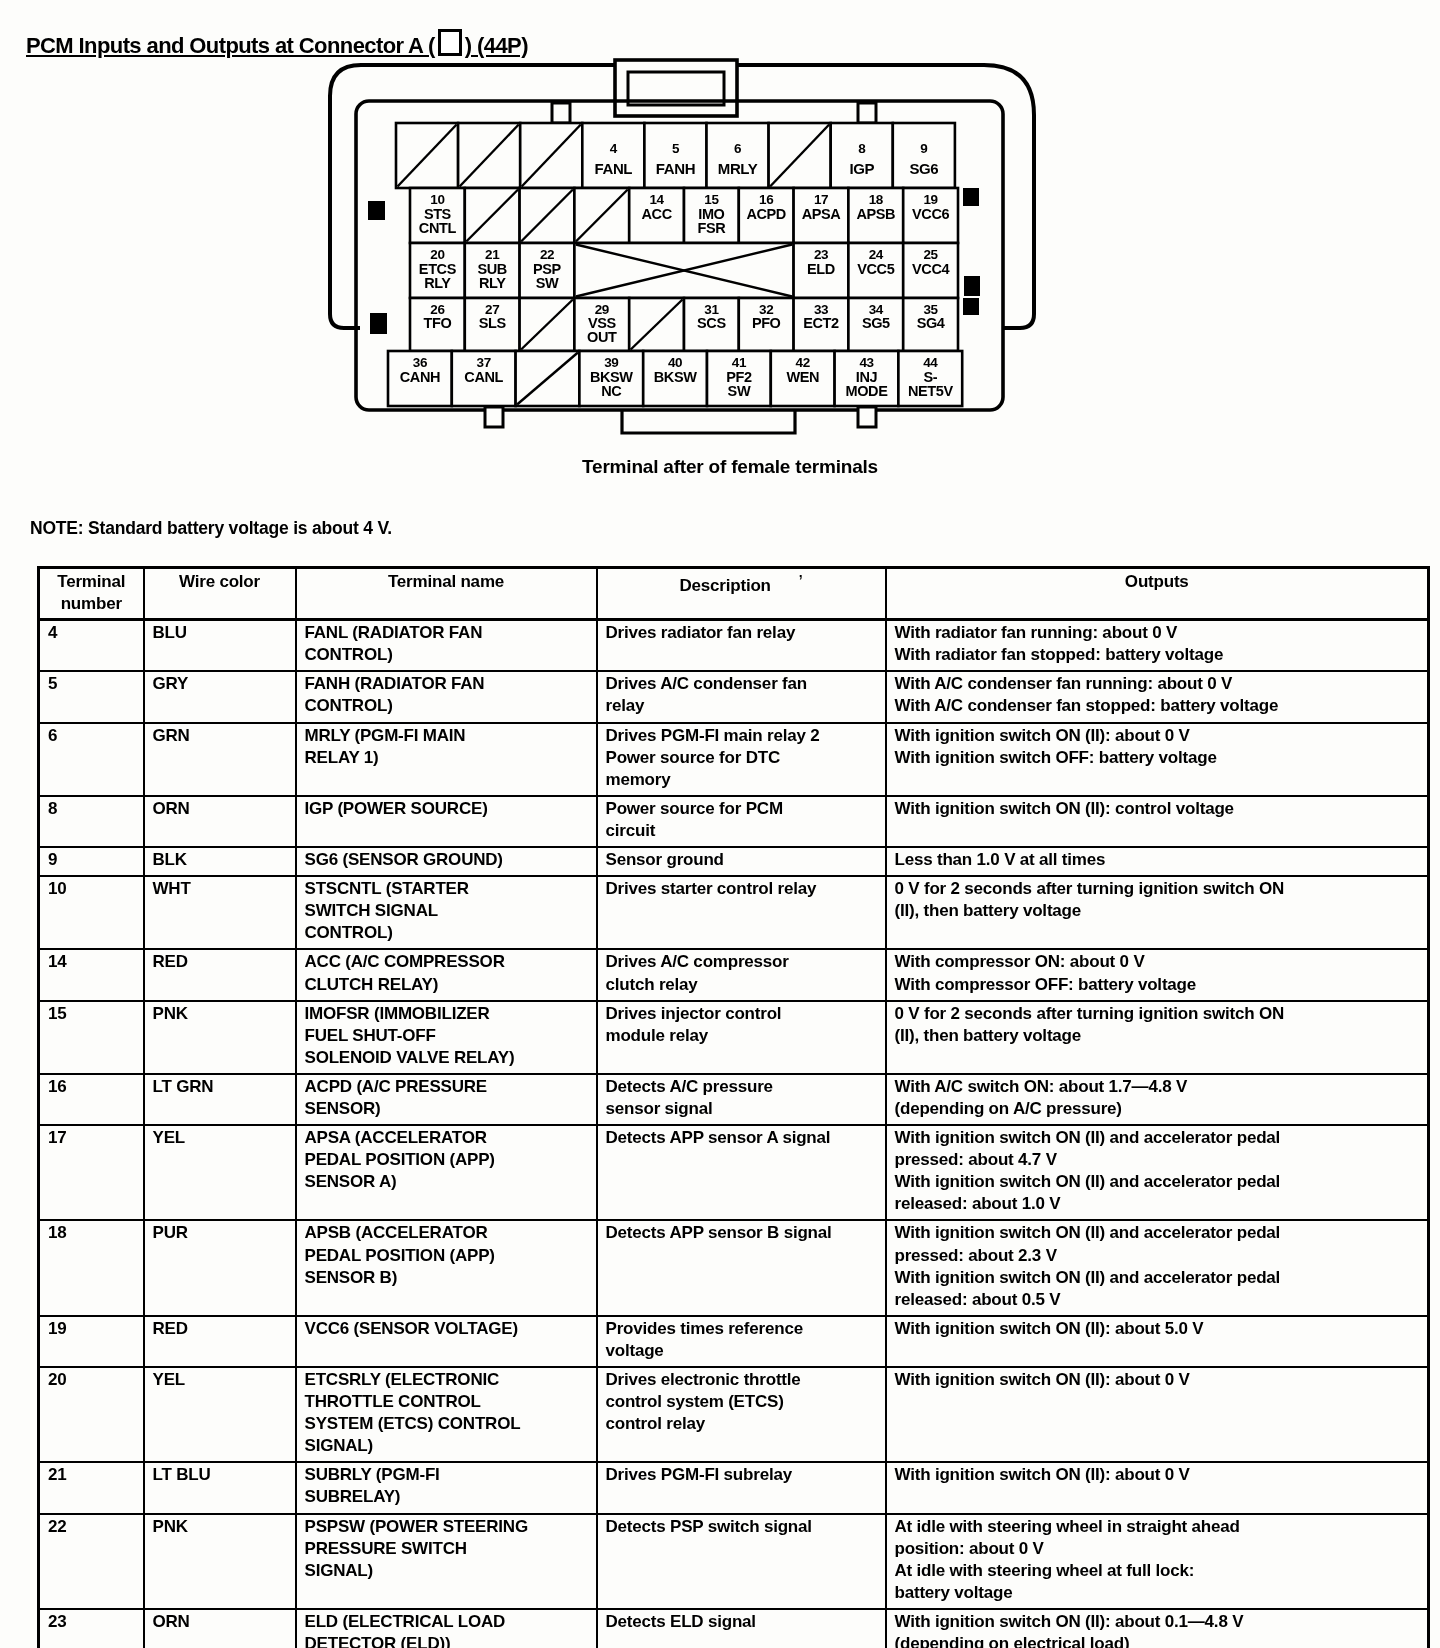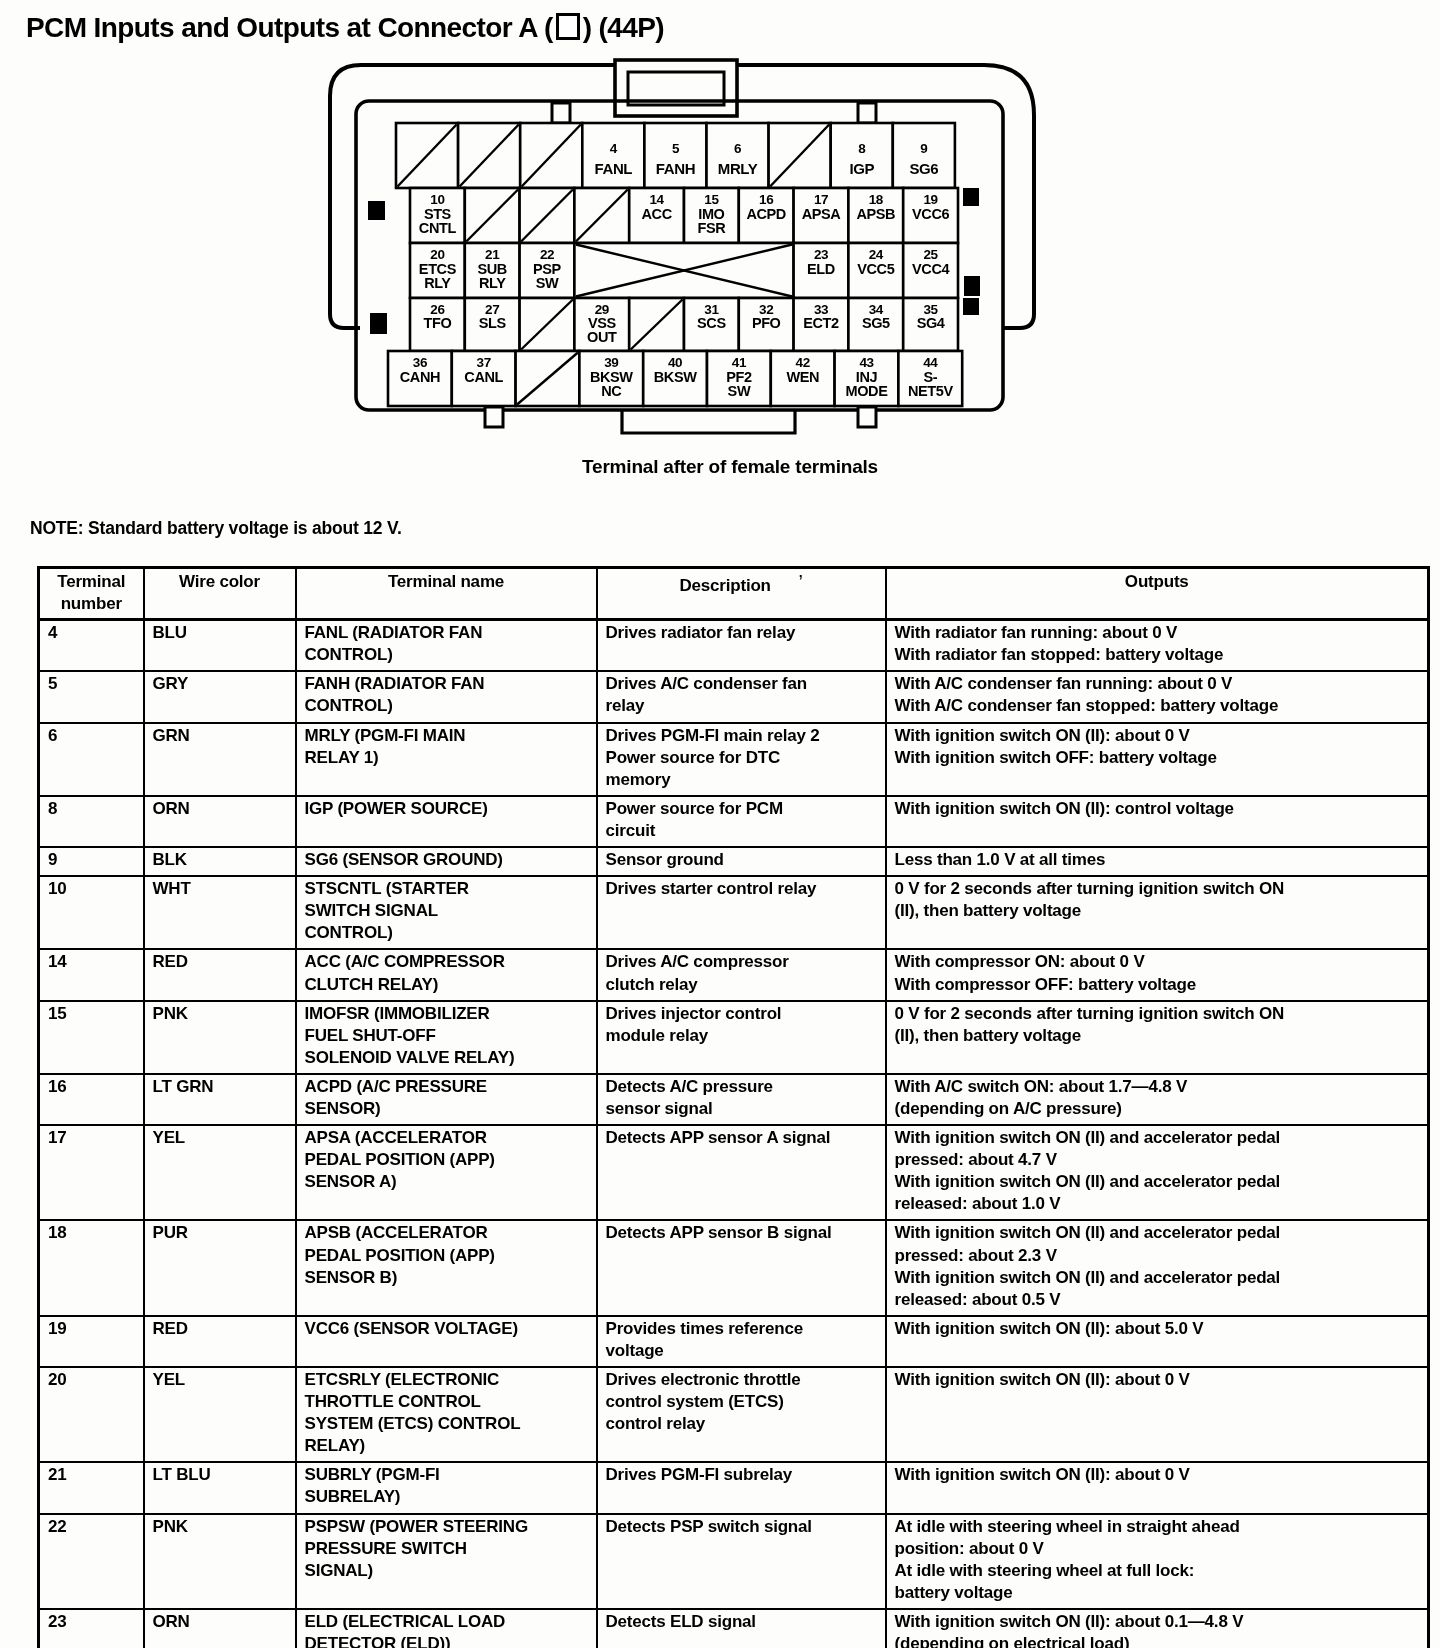--- a/index.html
+++ b/index.html
@@ -3,22 +3,22 @@
 <meta charset="utf-8">
 <style>
   html,body{margin:0;padding:0;}
   body{
     width:1440px;height:1648px;position:relative;overflow:hidden;
     background:#fdfdfb;color:#000;
     font-family:"Liberation Sans",sans-serif;
     -webkit-font-smoothing:antialiased;
   }
   .page-title{
-    position:absolute;left:26px;top:12px;
-    font-size:28px;font-weight:700;letter-spacing:-0.6px;white-space:nowrap;
+    position:absolute;left:26px;top:29px;
+    font-size:22px;font-weight:700;letter-spacing:-0.6px;white-space:nowrap;text-decoration:underline;
   }
   .title-square{
     display:inline-block;width:18px;height:21px;border:3px solid #000;
     vertical-align:-3px;margin:0 3px;background:#fff;
   }
   #connector-wrap{position:absolute;left:320px;top:56px;width:730px;height:384px;}
   .diagram-caption{
     position:absolute;left:330px;top:456px;width:800px;text-align:center;
     font-size:19px;font-weight:700;letter-spacing:-0.2px;
   }
@@ -302,21 +302,21 @@
           <text x="610.3" y="311" text-anchor="middle" font-size="13.5">44</text>
           <text x="610.3" y="326" text-anchor="middle" font-size="14.5">S-</text>
           <text x="610.3" y="340" text-anchor="middle" font-size="14.5">NET5V</text>
         </g>
       </g>
   </svg>
 </div>
 
 <div class="diagram-caption">Terminal after of female terminals</div>
 
-<div class="note-line">NOTE: Standard battery voltage is about 12 V.</div>
+<div class="note-line">NOTE: Standard battery voltage is about 4 V.</div>
 
 <table class="pcm" id="pcm-table">
   <colgroup>
     <col style="width:105px">
       <col style="width:152px">
       <col style="width:301px">
       <col style="width:289px">
       <col style="width:543px">
   </colgroup>
   <thead>
@@ -447,21 +447,21 @@
         <td>Provides times reference
 voltage</td>
         <td>With ignition switch ON (II): about 5.0 V</td>
       </tr>
       <tr>
         <td class="ctr">20</td>
         <td class="ctr">YEL</td>
         <td>ETCSRLY (ELECTRONIC
 THROTTLE CONTROL
 SYSTEM (ETCS) CONTROL
-RELAY)</td>
+SIGNAL)</td>
         <td>Drives electronic throttle
 control system (ETCS)
 control relay</td>
         <td>With ignition switch ON (II): about 0 V</td>
       </tr>
       <tr>
         <td class="ctr">21</td>
         <td class="ctr">LT BLU</td>
         <td>SUBRLY (PGM-FI
 SUBRELAY)</td>

